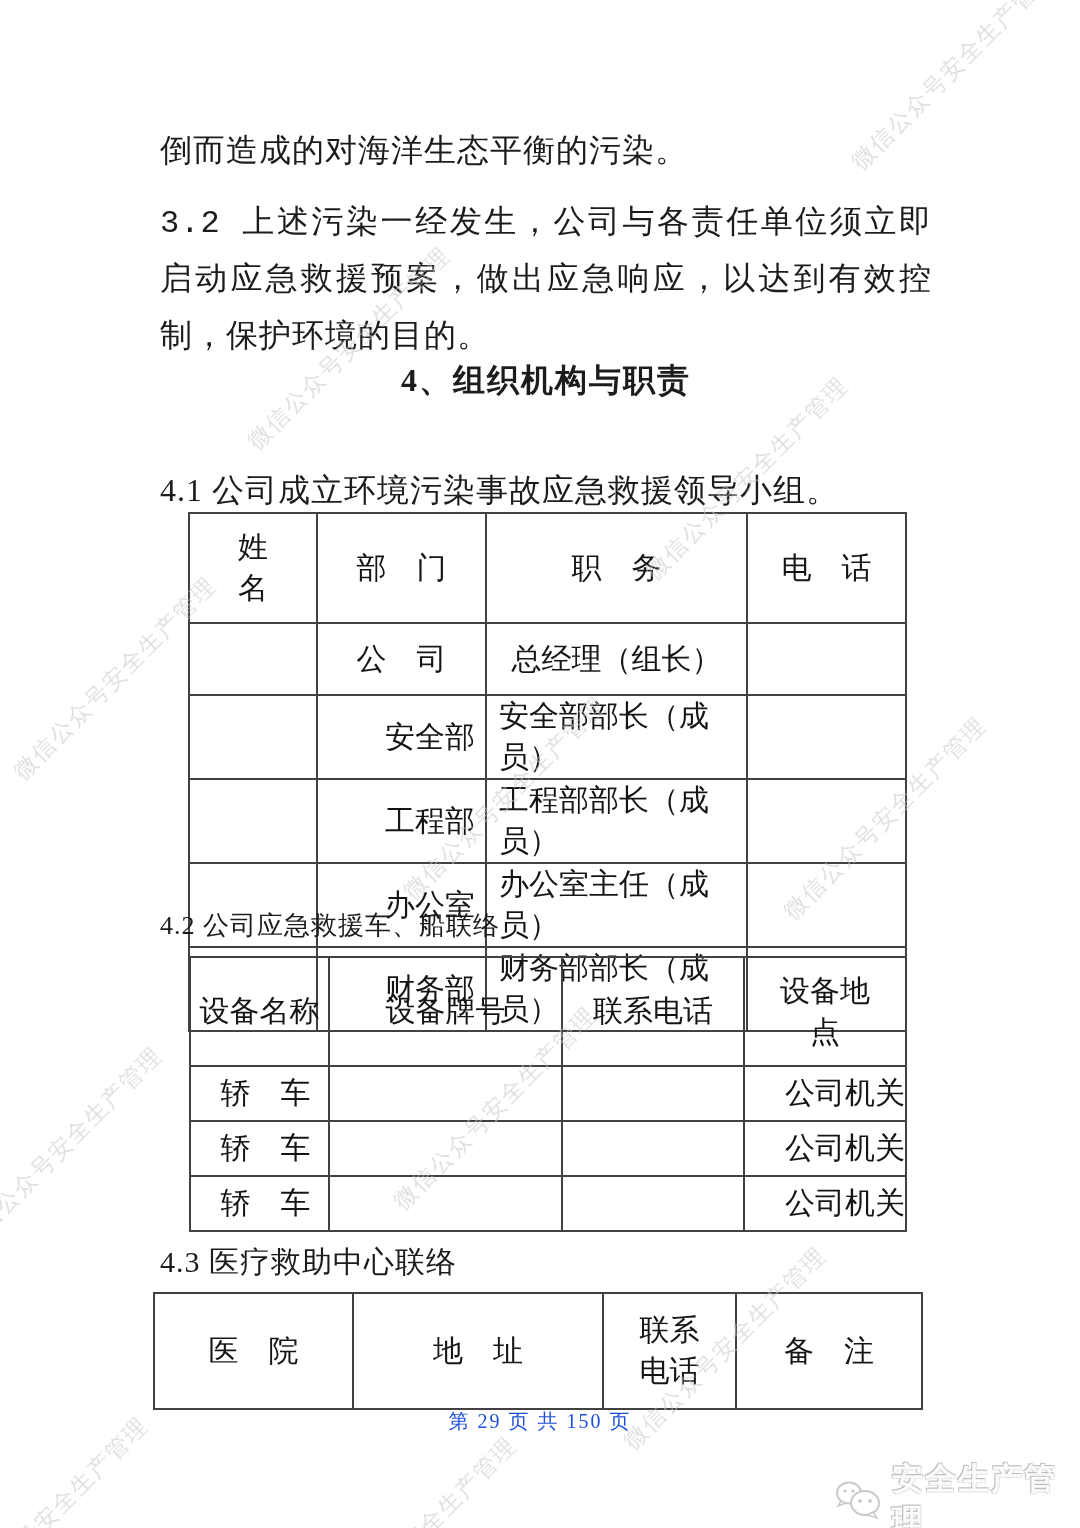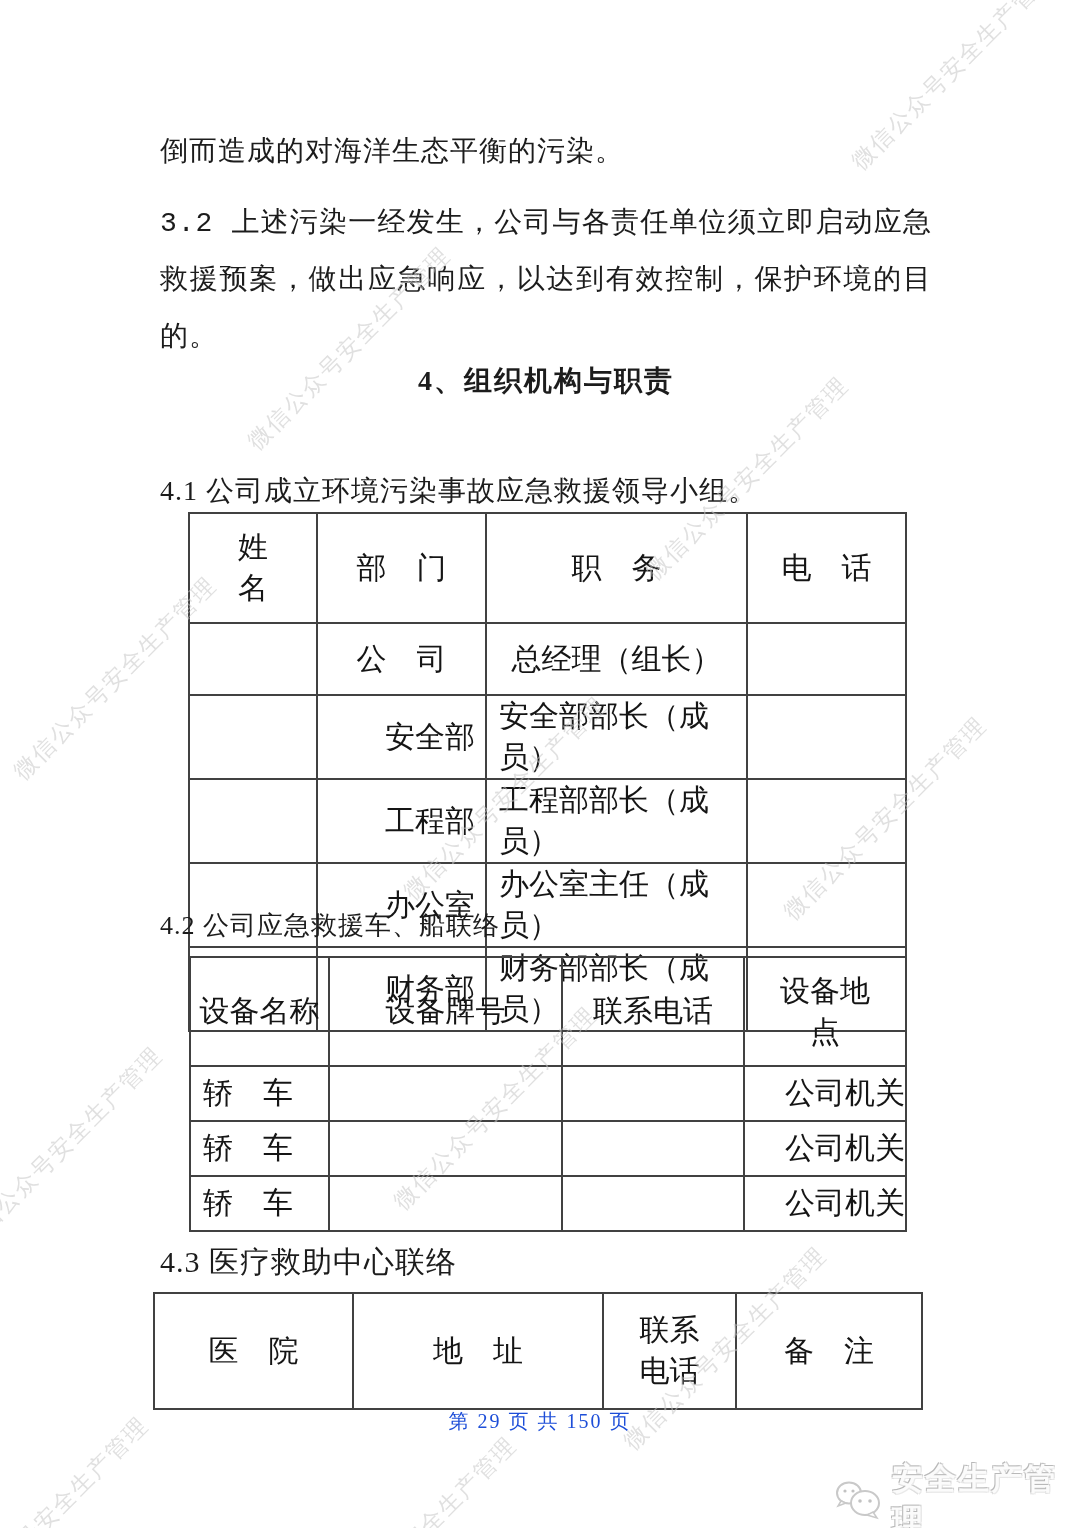--- a/index.html
+++ b/index.html
@@ -1,21 +1,21 @@
 <!DOCTYPE html>
 <html><head>
 <meta charset="utf-8">
 <style>
   html,body{margin:0;padding:0;background:#ffffff;}
   .page{
     position:relative;width:1080px;height:1528px;background:#ffffff;overflow:hidden;
     font-family:"Liberation Serif","DejaVu Serif",serif;color:#1c1c1c;
   }
   
-  .bodytext{position:absolute;left:160px;width:772px;font-size:28px;line-height:57px;
+  .bodytext{position:absolute;left:160px;width:772px;font-size:32px;line-height:57px;
     text-align:justify;letter-spacing:1px;}
   .p-tail{top:122px;}
   .p-32{top:195px;font-family:Liberation Mono, monospace;}
   .h4{top:352px;font-weight:bold;letter-spacing:2px;text-align:center;}
   .h41{top:462px;text-align:left;}
   .h42{position:absolute;left:160px;top:908px;font-size:26px;letter-spacing:1px;}
   .h43{position:absolute;left:160px;top:1242px;font-size:30px;letter-spacing:1px;}
   
   table.doc{position:absolute;border-collapse:collapse;table-layout:fixed;
     font-size:30px;color:#151515;}
@@ -24,21 +24,21 @@
     overflow:hidden;}
   table.doc td.al{text-align:left;padding-left:12px;}
   table.doc td.ar{text-align:right;padding-right:10px;}
   table.doc td.arr{text-align:right;padding-right:0;}
   #tbl-leadership{left:188px;top:512px;width:717px;}
   #tbl-leadership tr.hdr{height:110px;}
   #tbl-leadership tr.row{height:72px;}
   #tbl-vehicles{left:189px;top:956px;width:716px;}
   #tbl-vehicles tr.hdr{height:109px;}
   #tbl-vehicles tr.row{height:55px;}
-  #tbl-vehicles td.veh{text-align:left;padding-left:12px;}
+  #tbl-vehicles td.veh{text-align:center;padding-left:12px;}
   #tbl-medical{left:153px;top:1292px;width:768px;}
   #tbl-medical tr.hdr{height:116px;}
   
   .pagefooter{position:absolute;left:0;top:1408px;width:100%;text-align:center;
     font-size:20px;letter-spacing:2px;color:#1d4ed8;}
   
   .brand{position:absolute;left:832px;top:1458px;display:flex;align-items:center;gap:8px;}
   .brand-name{font-family:"Liberation Sans","DejaVu Sans",sans-serif;font-size:31px;
     font-weight:bold;color:#fbfbfb;letter-spacing:2px;
     text-shadow:-1px -1px 0 #b9b9b9,1px 1px 0 #e9e9e9,1px -1px 0 #cfcfcf,-1px 1px 0 #dddddd;}

